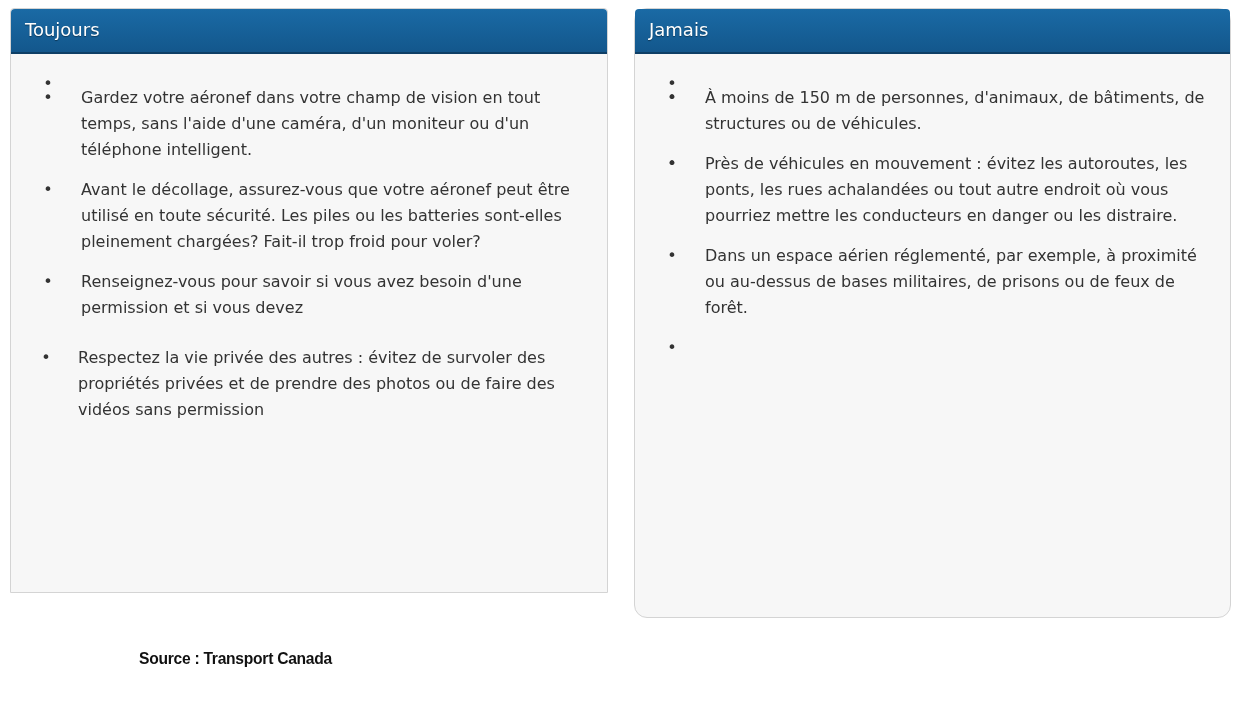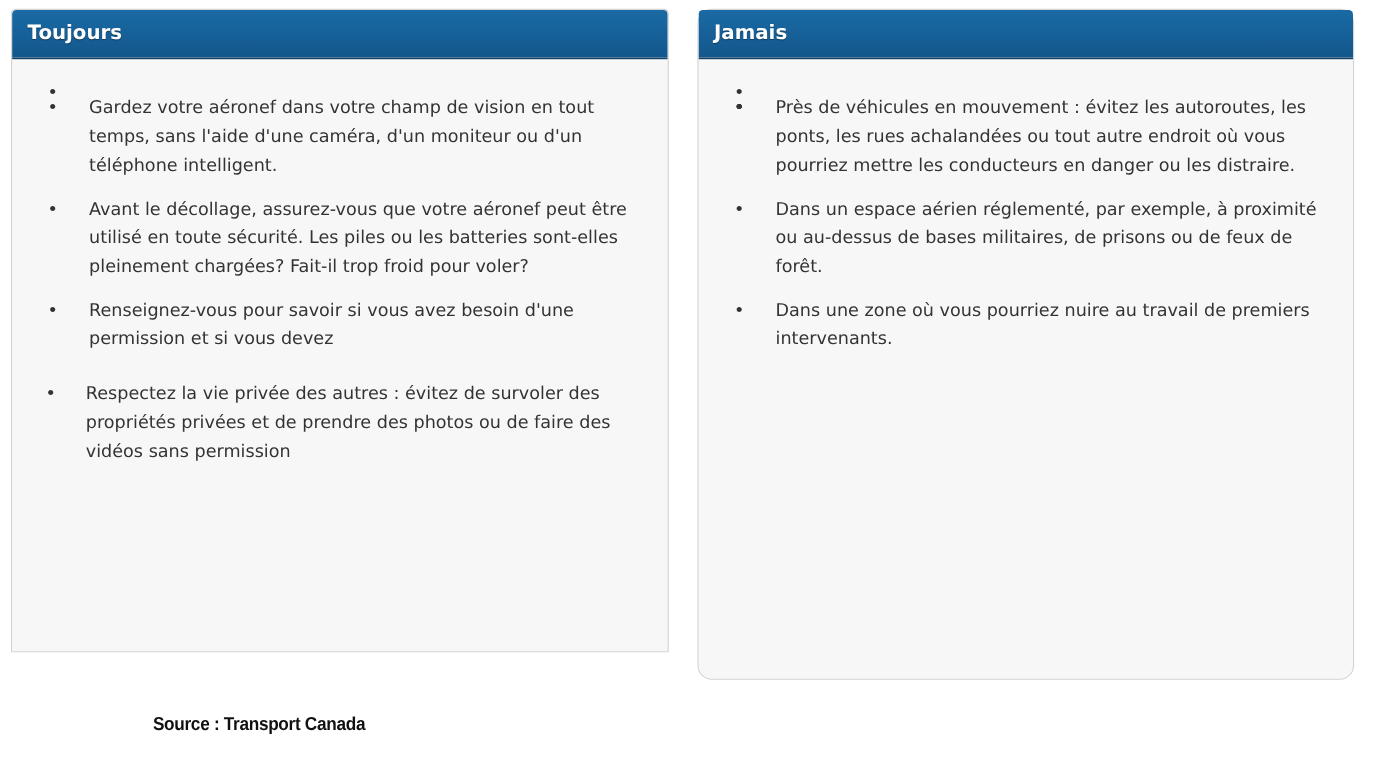--- a/index.html
+++ b/index.html
@@ -13,21 +13,21 @@
       border: 1px solid #d4d4d4; background: #f7f7f7;
       border-radius: 4px 4px 0 0;
     }
     .panel.left { left: 10px; top: 8px; width: 598px; height: 585px; }
     .panel.right { left: 634px; top: 8px; width: 597px; height: 610px; border-radius: 13px; }
     .panel-header {
       height: 45px; box-sizing: border-box;
       background: linear-gradient(#1a6aa5, #13578c);
       border-bottom: 2px solid #0e3f66;
       border-radius: 4px 4px 0 0;
-      color: #ffffff; font-weight: bold; font-size: 18px;
+      color: #ffffff; font-weight: normal; font-size: 18px;
       padding: 10px 0 0 14px;
       text-shadow: 0 1px 1px rgba(0,0,0,0.4);
     }
     ul.items {
       list-style: none; margin: 0; padding: 17px 20px 0 0;
     }
     ul.items li {
       position: relative; padding-left: 70px;
       font-size: 16px; line-height: 26px; color: #333333;
       margin-bottom: 14px;
@@ -78,32 +78,32 @@
   <div class="panel-header">Jamais</div>
   <ul class="items">
     <li>
       <span class="bullet">•</span>
     </li>
     <li>
       <span class="bullet">•</span>
     </li>
     <li>
       <span class="bullet">•</span>
+      <span>À moins de 150 m de personnes, d'animaux, de bâtiments, de structures ou de véhicules.</span>
     </li>
     <li>
       <span class="bullet">•</span>
     </li>
     <li>
       <span class="bullet">•</span>
       <span>Près de véhicules en mouvement : évitez les autoroutes, les ponts, les rues achalandées ou tout autre endroit où vous pourriez mettre les conducteurs en danger ou les distraire.</span>
     </li>
     <li>
       <span class="bullet">•</span>
       <span>Dans un espace aérien réglementé, par exemple, à proximité ou au-dessus de bases militaires, de prisons ou de feux de forêt.</span>
     </li>
     <li>
       <span class="bullet">•</span>
-      <span>Dans une zone où vous pourriez nuire au travail de premiers intervenants.</span>
     </li>
   </ul>
 </div>
 
 <div class="source">Source : Transport Canada</div>
 
 </body></html>

